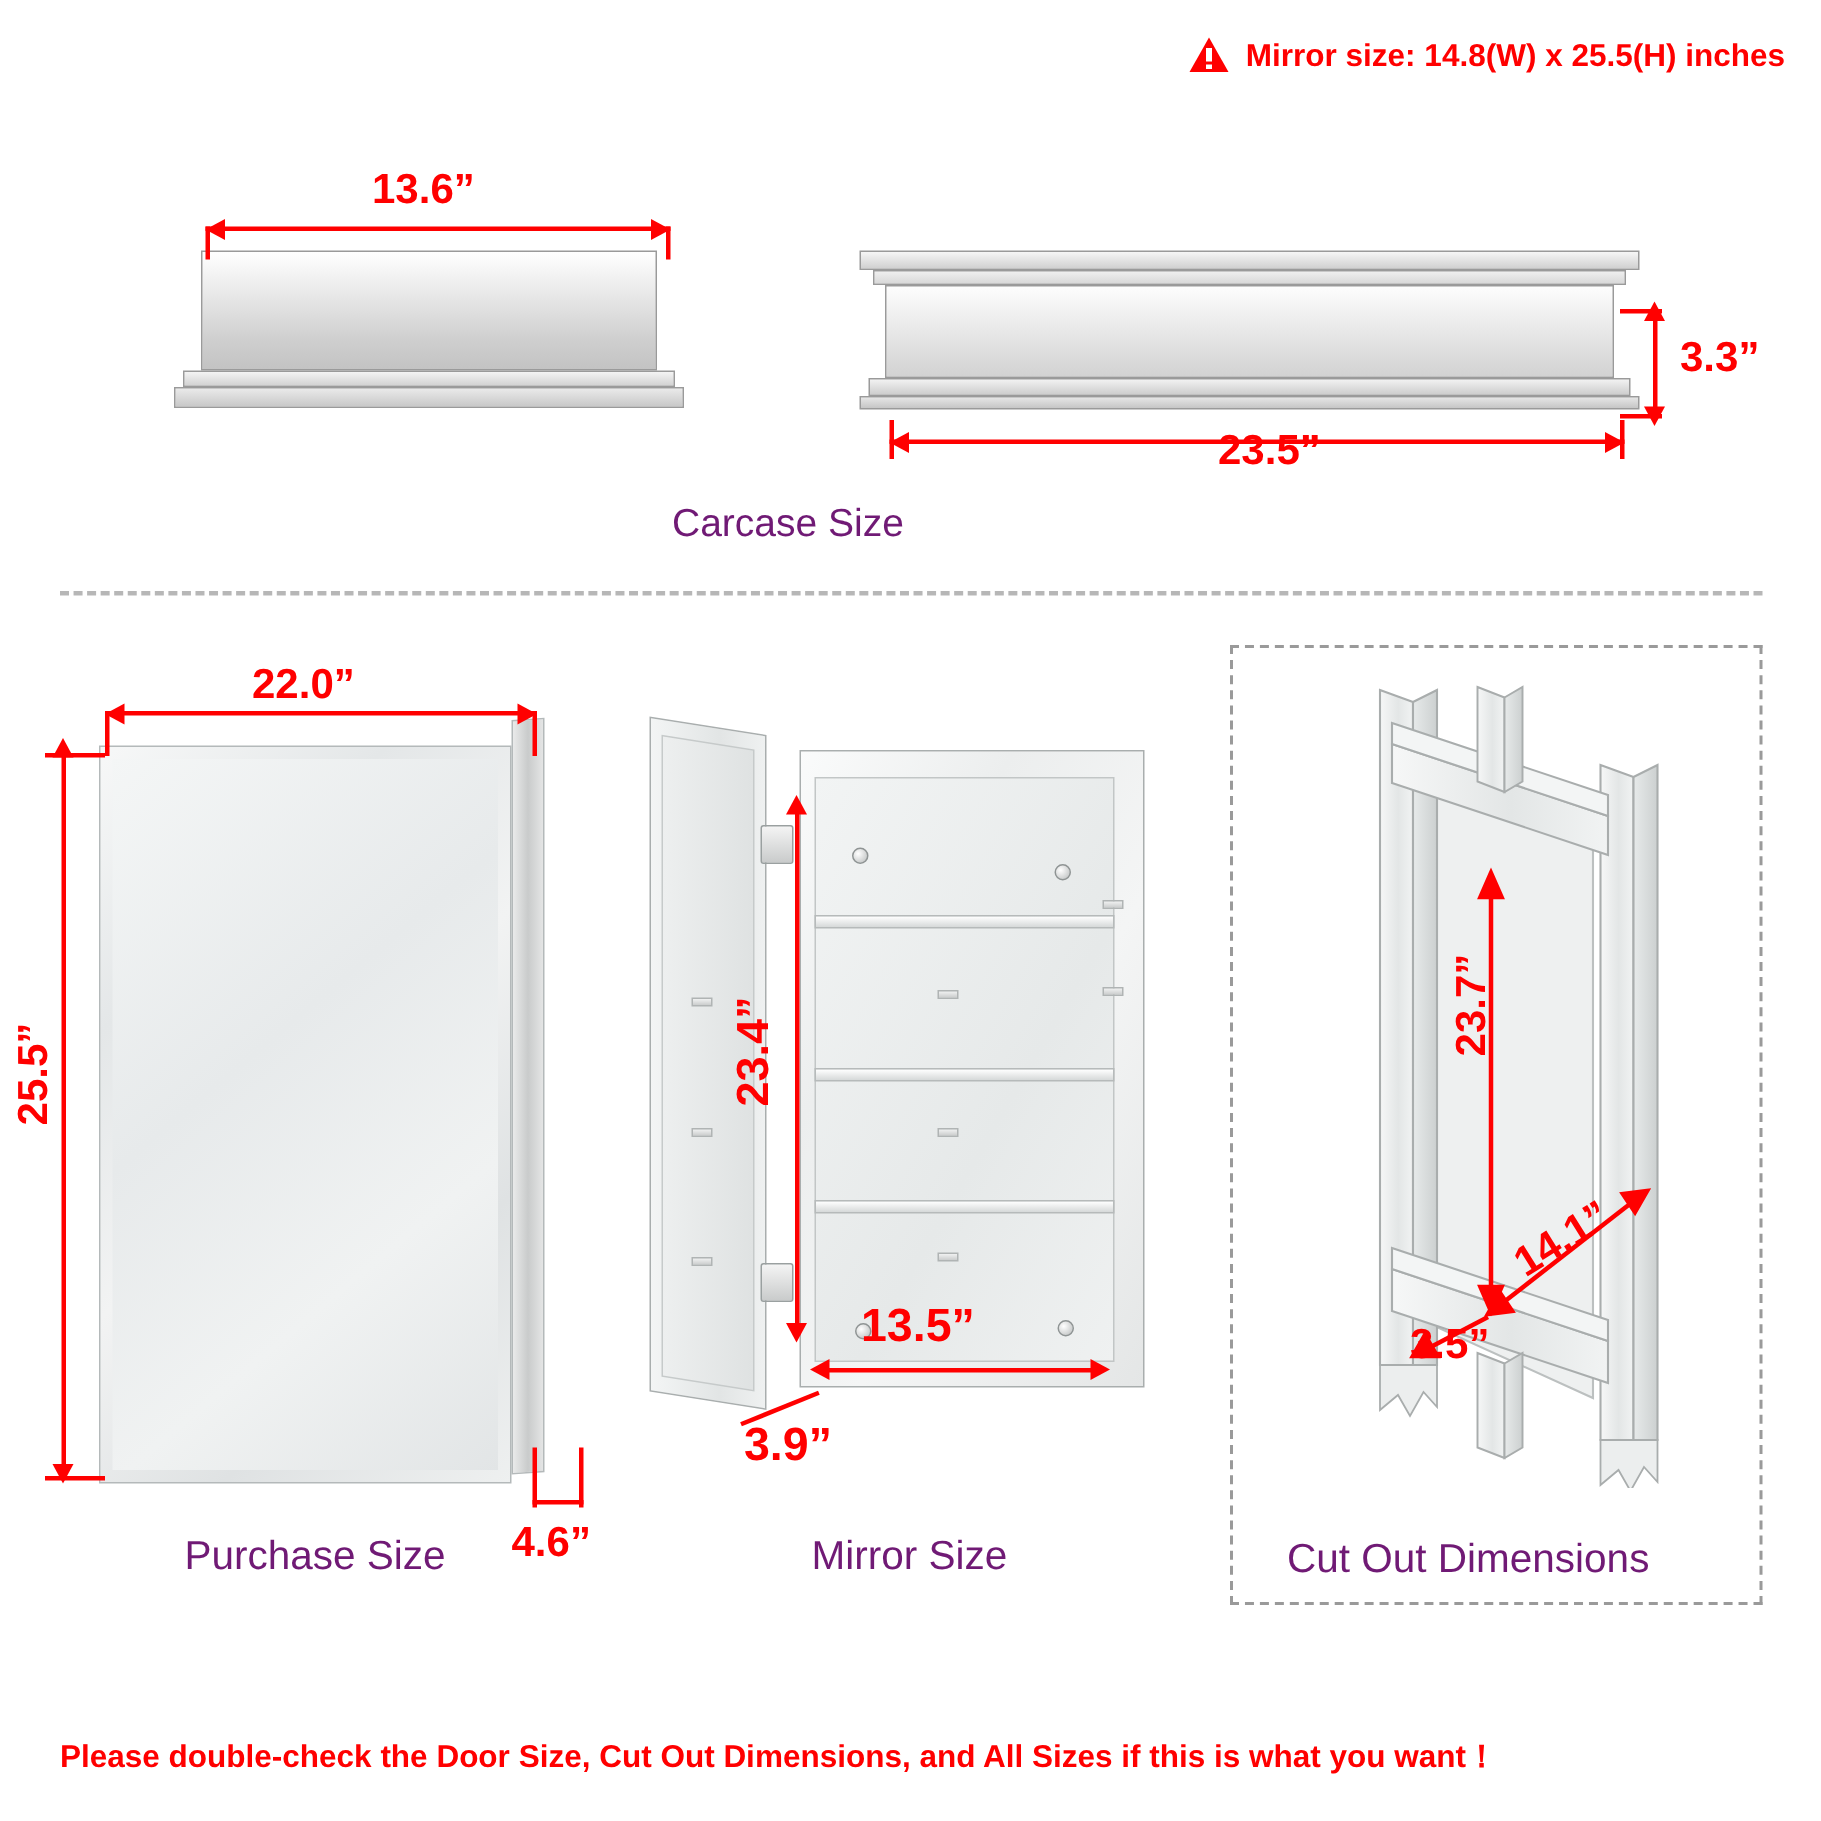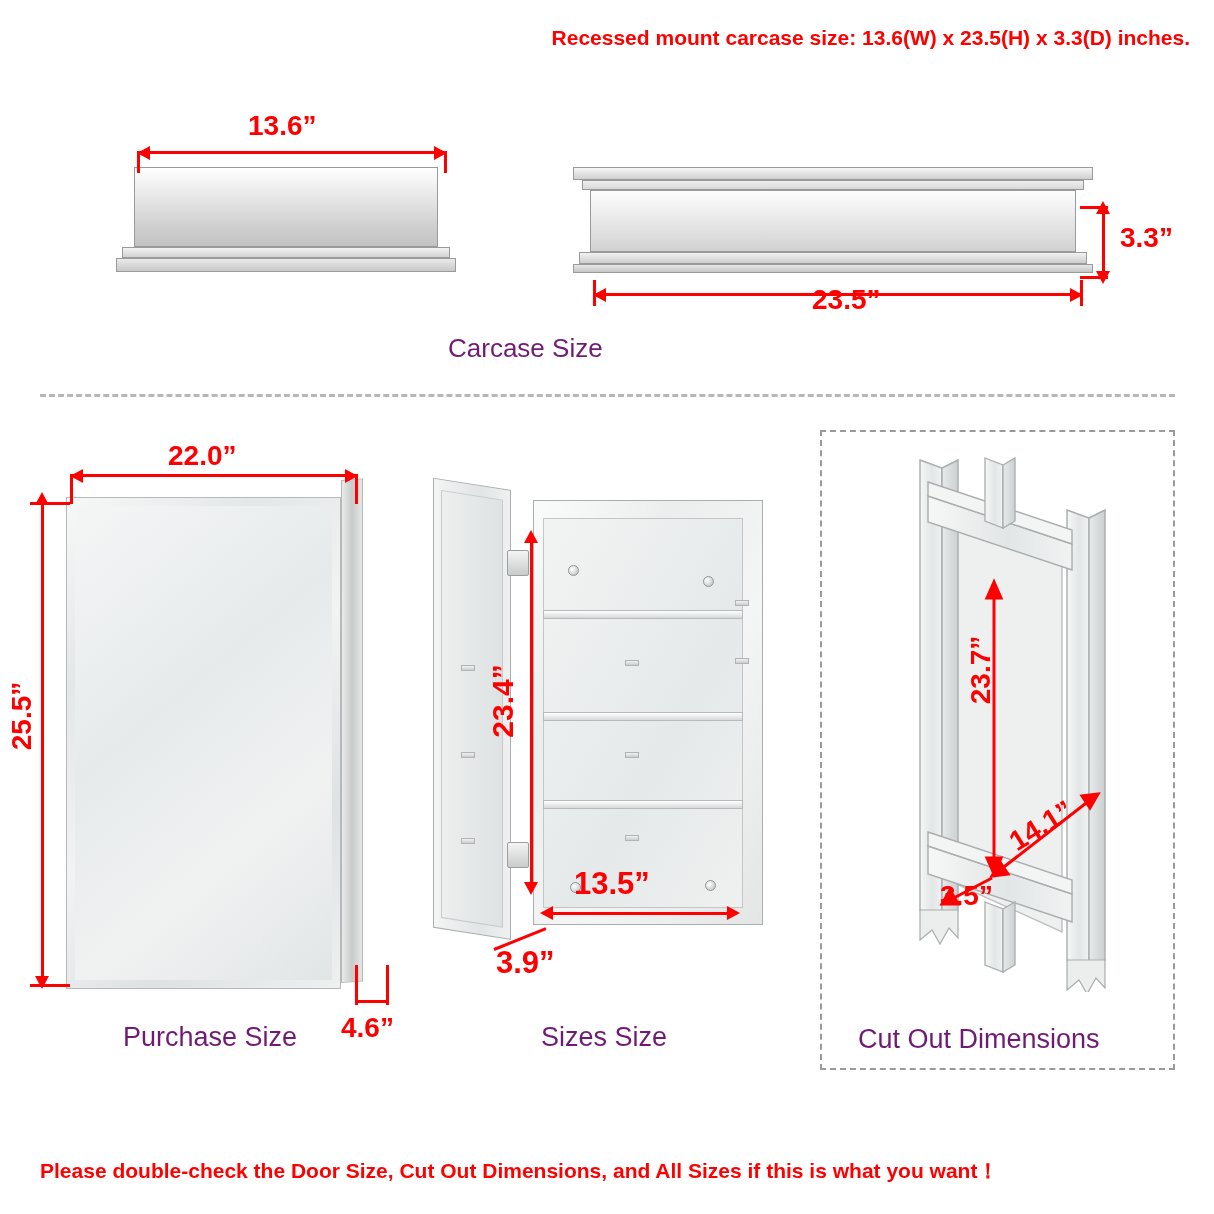--- a/index.html
+++ b/index.html
@@ -217,21 +217,26 @@
     position: absolute; left: 40px; top: 1157px;
     color: #ff0000; font-weight: bold; font-size: 21px;
   }
 </style>
 </head>
 <body>
 
 <div id="page">
 
   <div id="header-note">
-    <div>Recessed mount carcase size: 13.6(W) x 23.5(H) x 3.3(D) inches.</div>
+    <div>
+      <span id="warn-icon">
+        <span class="tri"></span><span class="bang"></span><span class="dot"></span>
+      </span>
+      <span>Mirror size: 14.8(W) x 25.5(H) inches</span>
+    </div>
   </div>
 
   <div id="carcase-front">
     <div class="body"></div>
     <div class="lip1"></div>
     <div class="lip2"></div>
   </div>
 
   <div>
     <div class="hline" style="left:137px; top:151px; width:310px;"></div>
@@ -343,21 +348,21 @@
     <div class="arr arr-l" style="left:540px; top:906px;"></div>
     <div class="arr arr-r" style="left:727px; top:906px;"></div>
     <div class="dim-label" style="left:574px; top:866px; font-size:31px;">13.5”</div>
   </div>
 
   <div>
     <div class="hline" style="left:494px; top:948px; width:56px; transform:rotate(-22deg); transform-origin:left center;"></div>
     <div class="dim-label" style="left:496px; top:945px; font-size:31px;">3.9”</div>
   </div>
 
-  <div class="blk-label" style="left:541px; top:1022px; font-size:27px;">Sizes Size</div>
+  <div class="blk-label" style="left:541px; top:1022px; font-size:27px;">Mirror Size</div>
 
   <div id="cutout-panel">
     <svg id="cutout-art" viewBox="0 0 355 560">
       <defs>
         <linearGradient id="woodL" x1="0" y1="0" x2="1" y2="0">
           <stop offset="0%" stop-color="#f6f7f7"></stop>
             <stop offset="55%" stop-color="#e3e6e6"></stop>
             <stop offset="100%" stop-color="#f1f3f3"></stop>
         </linearGradient>
         <linearGradient id="woodD" x1="0" y1="0" x2="1" y2="0">

